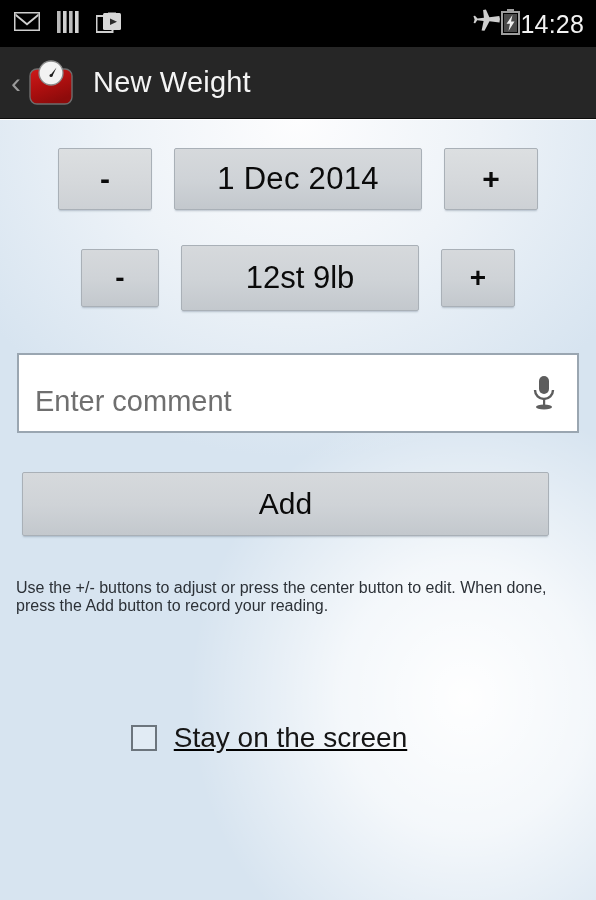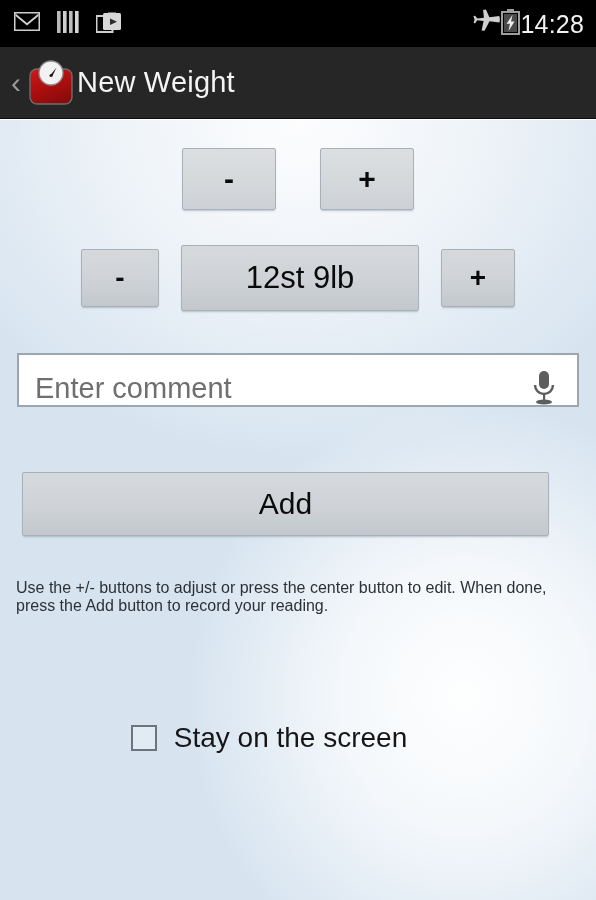--- a/index.html
+++ b/index.html
@@ -75,20 +75,21 @@
   .app-icon {
     position: relative;
     width: 52px;
     height: 52px;
     margin-left: 1px;
     flex: none;
   }
   .app-title {
     color: #f4f4f4;
     font-size: 29px;
+    margin-left: 16px;
     letter-spacing: 0.2px;
   }
 
   
   .content {
     position: absolute;
     top: 120px; left: 0;
     width: 596px;
     height: 780px;
     background:
@@ -161,26 +162,26 @@
     width: 74px; height: 58px;
     font-size: 28px; font-weight: bold;
     margin-left: 22px;
   }
 
   
   .comment-wrap {
     position: absolute;
     top: 233px; left: 17px;
     width: 562px;
-    height: 54px;
+    height: 80px;
     box-sizing: border-box;
     border: 2px solid #9aa6b1;
     background: #ffffff;
     display: flex;
-    align-items: center;
+    align-items: flex-start;
     padding: 16px 14px 0 16px;
   }
   .comment-input {
     border: none;
     outline: none;
     background: transparent;
     font-family: "Liberation Sans", sans-serif;
     font-size: 29px;
     color: #2b2b2b;
     flex: 1;
@@ -217,20 +218,21 @@
     font-size: 16px;
     line-height: 1.13;
     color: #2c3137;
   }
 
   
   .checkbox-row {
     position: absolute;
     top: 602px; left: 0;
     width: 538px;
+    text-decoration: underline;
   }
   .checkbox-box {
     width: 26px;
     height: 26px;
     border: 2px solid #6c757d;
     background: rgba(255,255,255,0.25);
     box-sizing: border-box;
     flex: none;
   }
   .checkbox-label {
@@ -304,20 +306,21 @@
         <circle cx="26" cy="18.4" r="1.5" fill="#1e1e1e"></circle>
       </svg>
     </span>
     <span class="app-title">New Weight</span>
   </div>
 
   <div class="content">
 
     <div class="row date-row">
       <div class="btn btn-light date-minus">-</div>
+      <div class="btn date-center">1 Dec 2014</div>
       <div class="btn btn-light date-plus">+</div>
     </div>
 
     <div class="row weight-row">
       <div class="btn weight-minus">-</div>
       <div class="btn weight-center">12st 9lb</div>
       <div class="btn weight-plus">+</div>
     </div>
 
     <div class="comment-wrap">

